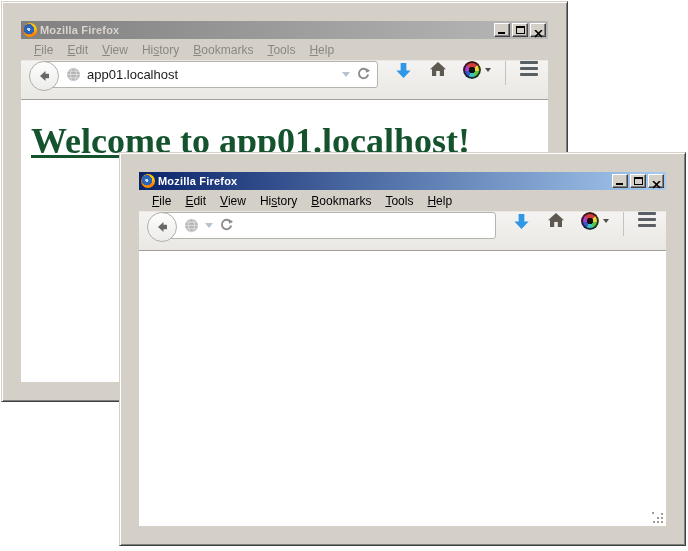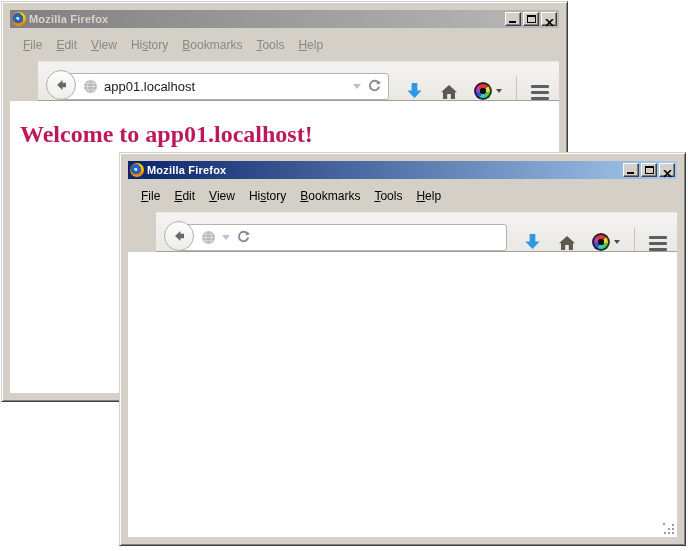--- a/index.html
+++ b/index.html
@@ -11,21 +11,21 @@
     overflow: hidden;
   }
 
   
   .window {
     position: absolute;
     background: #d4d0c8;
     border: 1px solid;
     border-color: #d4d0c8 #404040 #404040 #d4d0c8;
     box-shadow: inset 1px 1px 0 #ffffff, inset -1px -1px 0 #808080;
-    padding: 8px;
+    padding: 19px;
     display: flex;
     flex-direction: column;
   }
   .window.back  { left: 1px;   top: 1px;   width: 567px; height: 401px; z-index: 1; }
   .window.front { left: 119px; top: 152px; width: 567px; height: 394px; z-index: 2; }
 
   .titlebar {
     height: 18px;
     display: flex;
     align-items: center;
@@ -61,42 +61,41 @@
     box-shadow: inset -1px -1px 0 #808080;
     position: relative;
     padding: 0;
   }
   .glyph-min { position: absolute; left: 3px; bottom: 2px; width: 7px; height: 2px; background: #000; }
   .glyph-max { position: absolute; left: 3px; top: 2px; width: 9px; height: 8px; border: 1px solid #000; border-top-width: 2px; }
   .glyph-close { position: absolute; left: 3px; top: 2px; }
 
   
   .menubar {
-    height: 33px;
+    height: 21px;
     display: flex;
     align-items: center;
     padding-left: 6px;
     flex: 0 0 auto;
     font-size: 12px;
   }
   .menu-item { padding: 2px 7px; white-space: nowrap; }
   .front .menu-item { color: #000000; }
   .back  .menu-item { color: #8a8880; }
 
   
   .nav-toolbar {
     height: 40px;
     flex: 0 0 auto;
     background: linear-gradient(#f4f3f1, #eae8e4);
     border-top: 1px solid #e9e7e3;
     border-bottom: 1px solid #a39f98;
     display: flex;
-    align-items: flex-end;
+    align-items: flex-start;
     padding: 0 10px 0 8px;
-    margin-left: 28px;
   }
   .back-btn {
     width: 30px; height: 30px;
     border-radius: 50%;
     border: 1px solid #b3afa8;
     background: linear-gradient(#fefefe, #ececea);
     display: flex; align-items: center; justify-content: center;
     position: relative; z-index: 2;
     flex: 0 0 auto;
     padding: 0;
@@ -161,24 +160,25 @@
   
   .content {
     flex: 1 1 auto;
     background: #ffffff;
     position: relative;
     overflow: hidden;
   }
   .page-heading {
     font-family: "Liberation Serif", serif;
     font-weight: bold;
-    font-size: 24px;
-    color: #be185d;
+    font-size: 36px;
+    color: #14532d;
     margin: 20px 10px 0 10px;
     white-space: nowrap;
+    text-decoration: underline;
   }
   .resize-grip {
     position: absolute;
     right: 2px; bottom: 2px;
     width: 12px; height: 12px;
   }
   .resize-grip i {
     position: absolute; left: 0; top: 0;
     width: 2px; height: 2px; background: #9e9a94;
     box-shadow:

